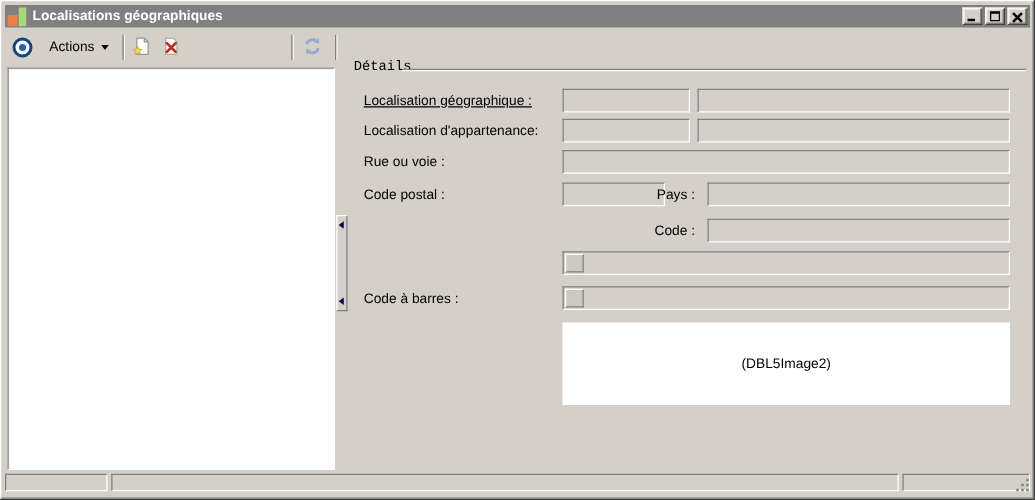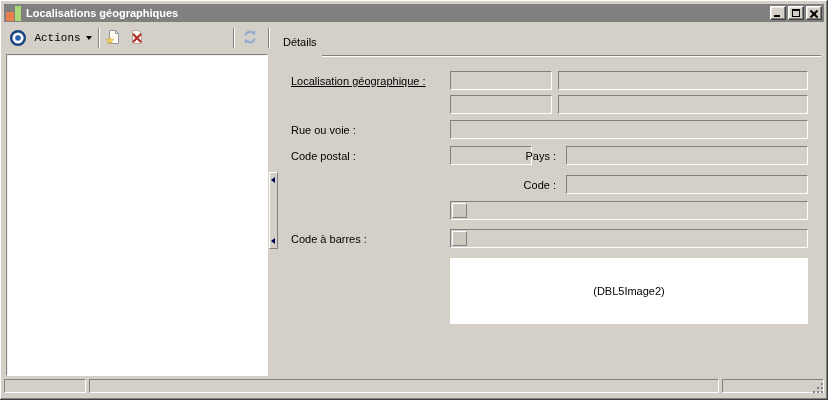--- a/index.html
+++ b/index.html
@@ -27,36 +27,36 @@
   .glyph-close::before, .glyph-close::after { content:""; position:absolute; left:-1px; top:3px;
             width:10px; height:2px; background:#000; }
   .glyph-close::before { transform:rotate(45deg); }
   .glyph-close::after  { transform:rotate(-45deg); }
 
   
   .toolbar { position:absolute; left:2px; top:23px; width:824px; height:30px; }
   .tb-item { position:absolute; top:4px; height:22px; display:flex; align-items:center; justify-content:center;
              background:transparent; border:none; font:inherit; }
   .tb-sep { position:absolute; top:5px; width:2px; height:20px; border-left:1px solid #808080; border-right:1px solid #ffffff; }
-  .actions-label { margin-right:5px;font-family:Liberation Mono, monospace; }
+  .actions-label { margin-right:5px; }
   .caret-down { width:0; height:0; border-left:3.5px solid transparent; border-right:3.5px solid transparent; border-top:4px solid #000; }
   .save-label { margin-left:5px; color:#9b9b9b; }
 
   
   .listbox { position:absolute; left:6px; top:54px; width:262px; height:322px; background:#ffffff;
              border:1px solid; border-color:#808080 #ffffff #ffffff #808080;
              box-shadow: inset 1px 1px 0 #f4f3ef; }
   .splitter { position:absolute; left:269px; top:172px; width:9px; height:77px; background:#d4d0c8;
               border:1px solid; border-color:#ffffff #808080 #808080 #ffffff; }
   .split-arrow { position:absolute; left:1px; width:0; height:0;
                  border-top:3.5px solid transparent; border-bottom:3.5px solid transparent; border-right:4.5px solid #000050; }
   .split-arrow.top { top:4px; } .split-arrow.bottom { bottom:4px; }
 
   
-  .details-legend { position:absolute; left:283px; top:36px; }
+  .details-legend { position:absolute; left:283px; top:48px;font-family:Liberation Mono, monospace; }
   .group-line { position:absolute; left:322px; top:55px; width:499px; height:2px;
                 border-top:1px solid #808080; border-bottom:1px solid #ffffff; }
   .flabel { position:absolute; left:291px; white-space:nowrap; }
   .flabel-right { position:absolute; width:60px; text-align:right; white-space:nowrap; }
   .field { position:absolute; height:19px; background:#d4d0c8; color:#000; font:inherit; padding:1px 3px;
            border:1px solid; border-color:#808080 #ffffff #ffffff #808080; outline:none; }
   .field-wrap { position:absolute; height:19px; background:#d4d0c8;
                 border:1px solid; border-color:#808080 #ffffff #ffffff #808080; }
   .mini-btn { position:absolute; left:1px; top:1px; width:15px; height:15px; background:#cdc9c1; cursor:default;
               border:1px solid; border-color:#ffffff #808080 #808080 #ffffff; padding:0; }
@@ -146,20 +146,21 @@
     <span class="split-arrow bottom"></span>
   </div>
 
   <span class="details-legend">Détails</span>
   <span class="group-line"></span>
 
   <span class="flabel" style="top:75px;text-decoration:underline;">Localisation géographique :</span>
   <input class="field" style="left: 450px; top: 71px; width: 102px;" value="">
   <input class="field" style="left: 558px; top: 71px; width: 250px;" value="">
 
+  <span class="flabel" style="top:99px;">Localisation d'appartenance:</span>
   <input class="field" style="left: 450px; top: 95px; width: 102px;" value="">
   <input class="field" style="left: 558px; top: 95px; width: 250px;" value="">
 
   <span class="flabel" style="top:124px;">Rue ou voie :</span>
   <input class="field" style="left: 450px; top: 120px; width: 358px;" value="">
 
   <span class="flabel" style="top:150px;">Code postal :</span>
   <input class="field" style="left: 450px; top: 146px; width: 82px;" value="">
   <span class="flabel-right" style="left:496px;top:150px;">Pays :</span>
   <input class="field" style="left: 566px; top: 146px; width: 242px;" value="">

